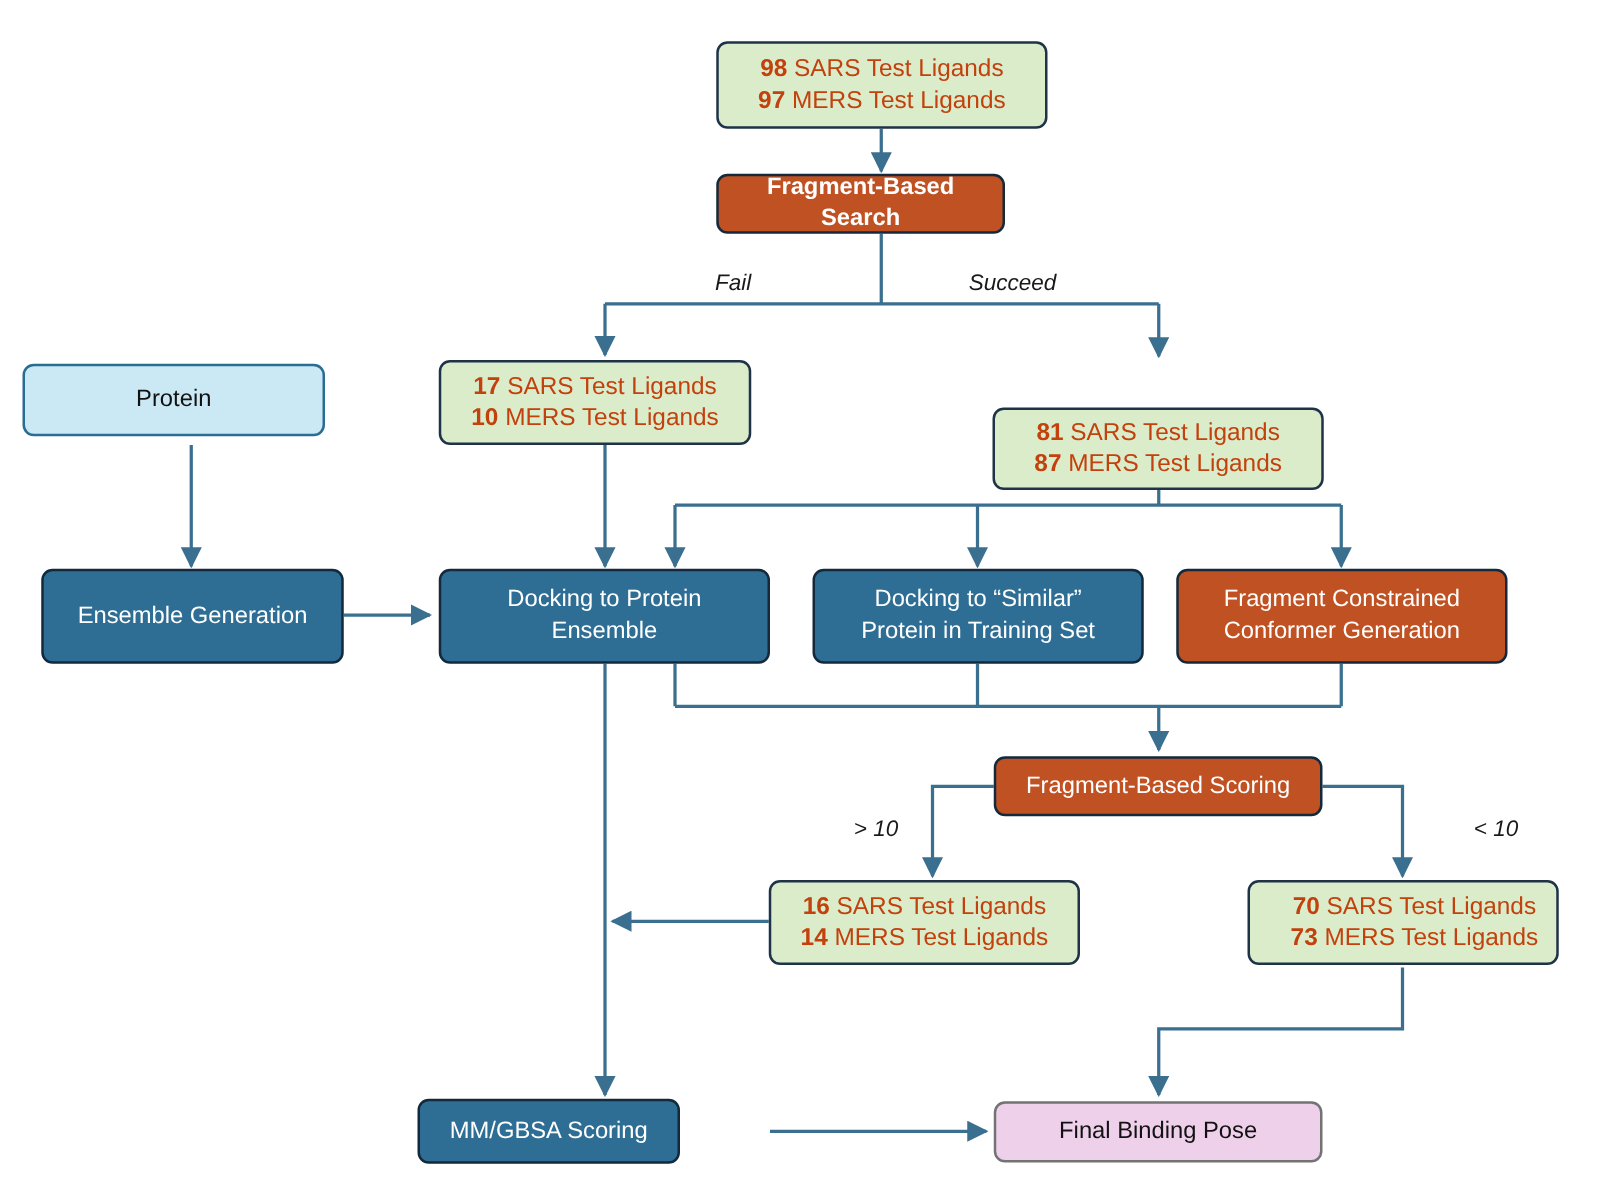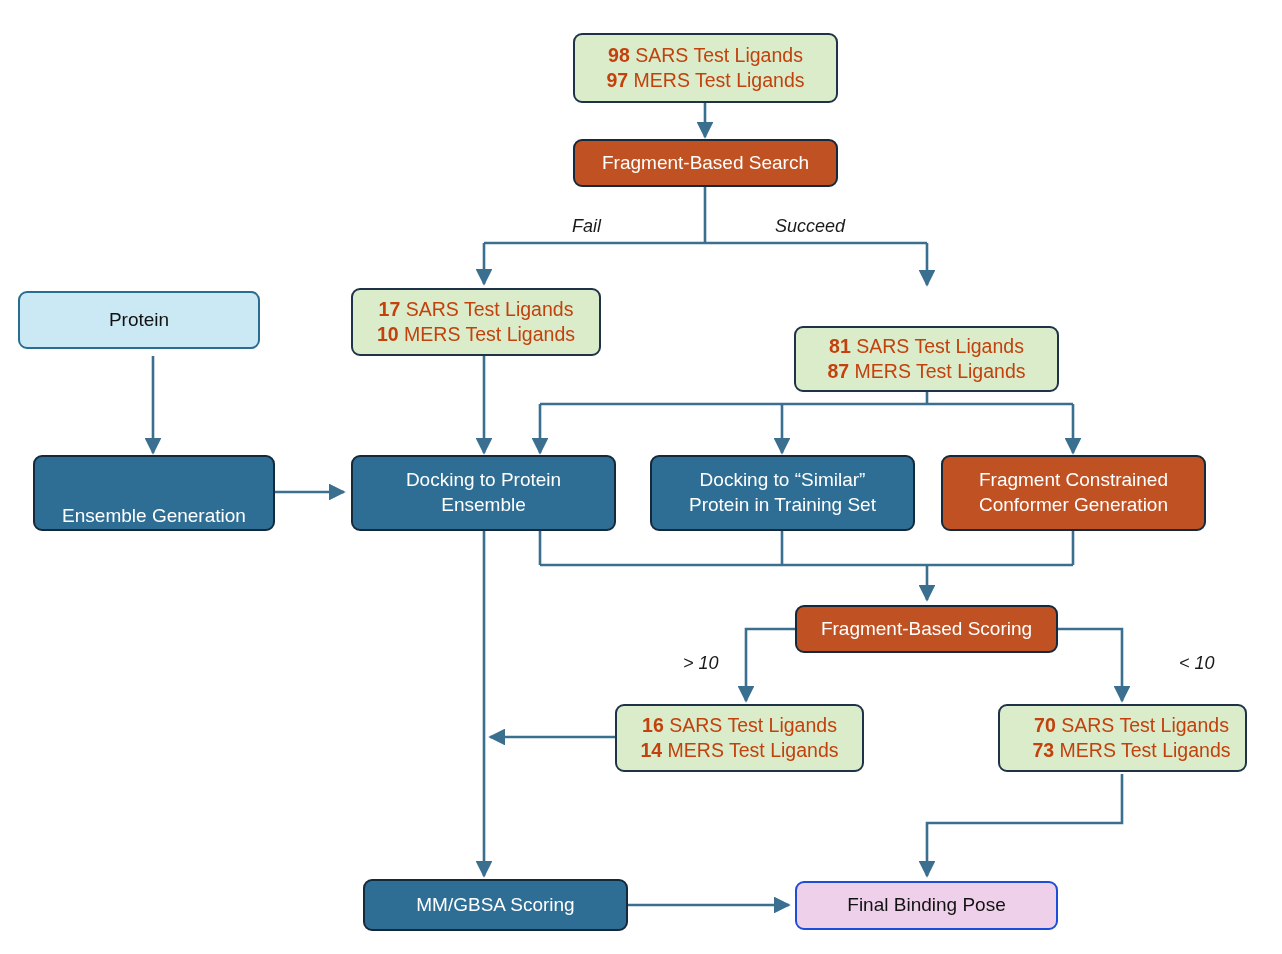--- a/index.html
+++ b/index.html
@@ -64,21 +64,21 @@
     font-size: 19px;
   }
   .input-lightblue {
     background: #cbe8f5;
     border: 2px solid #2a6d93;
     color: #121212;
     font-size: 19px;
   }
   .terminal-pink {
     background: #eed0ea;
-    border: 2px solid #1d4ed8;
+    border: 2px solid #737373;
     color: #121212;
     font-size: 19px;
   }
   .edge-label {
     position: absolute;
     font-size: 18px;
     font-style: italic;
     color: #1a1a1a;
     white-space: nowrap;
     z-index: 3;
@@ -134,40 +134,40 @@
       <path d="M 1122 774 L 1122 823 L 927 823 L 927 876" marker-end="url(#arrow)"></path>
 
       <path d="M 616 905 L 789 905" marker-end="url(#arrow)"></path>
     </g>
   </svg>
 
   <div class="node ligand" style="left:573px; top:33px; width:265px; height:70px;">
     <span class="txt"><b>98</b><span> SARS Test Ligands</span><br><b>97</b><span> MERS Test Ligands</span></span>
   </div>
 
-  <div class="node process-orange" style="left:573px; top:139px; width:265px; height:48px;">
+  <div class="node process-orange" style="left:573px; top:139px; width:231px; height:48px;font-weight:bold;">
     <span class="txt">Fragment-Based Search</span>
   </div>
 
   <div class="edge-label" style="left:572px; top:216px;">Fail</div>
   <div class="edge-label" style="left:775px; top:216px;">Succeed</div>
 
   <div class="node ligand" style="left:351px; top:288px; width:250px; height:68px;">
     <span class="txt"><b>17</b><span> SARS Test Ligands</span><br><b>10</b><span> MERS Test Ligands</span></span>
   </div>
 
   <div class="node ligand" style="left:794px; top:290px; width:265px; height:66px;margin-top:36px;">
     <span class="txt"><b>81</b><span> SARS Test Ligands</span><br><b>87</b><span> MERS Test Ligands</span></span>
   </div>
 
   <div class="node input-lightblue" style="left:18px; top:291px; width:242px; height:58px;">
     <span class="txt">Protein</span>
   </div>
 
-  <div class="node process-blue" style="left:33px; top:455px; width:242px; height:76px;align-items:flex-end;">
+  <div class="node process-blue" style="left:33px; top:455px; width:242px; height:76px;">
     <span class="txt">Ensemble Generation</span>
   </div>
 
   <div class="node process-blue" style="left:650px; top:455px; width:265px; height:76px;">
     <span class="txt">Docking to “Similar”
 Protein in Training Set</span>
   </div>
 
   <div class="node process-blue" style="left:351px; top:455px; width:265px; height:76px;">
     <span class="txt">Docking to Protein
@@ -187,21 +187,21 @@
   <div class="edge-label" style="left:1179px; top:653px;">&lt; 10</div>
 
   <div class="node ligand" style="left:615px; top:704px; width:249px; height:68px;">
     <span class="txt"><b>16</b><span> SARS Test Ligands</span><br><b>14</b><span> MERS Test Ligands</span></span>
   </div>
 
   <div class="node ligand" style="left:998px; top:704px; width:249px; height:68px;padding-left:18px;">
     <span class="txt"><b>70</b><span> SARS Test Ligands</span><br><b>73</b><span> MERS Test Ligands</span></span>
   </div>
 
-  <div class="node process-blue" style="left:363px; top:879px; width:265px; height:52px;justify-content:flex-end;">
+  <div class="node process-blue" style="left:334px; top:879px; width:210px; height:52px;justify-content:flex-end;">
     <span class="txt">MM/GBSA Scoring</span>
   </div>
 
   <div class="node terminal-pink" style="left:795px; top:881px; width:263px; height:49px;">
     <span class="txt">Final Binding Pose</span>
   </div>
 
 </div>
 
 </body></html>

